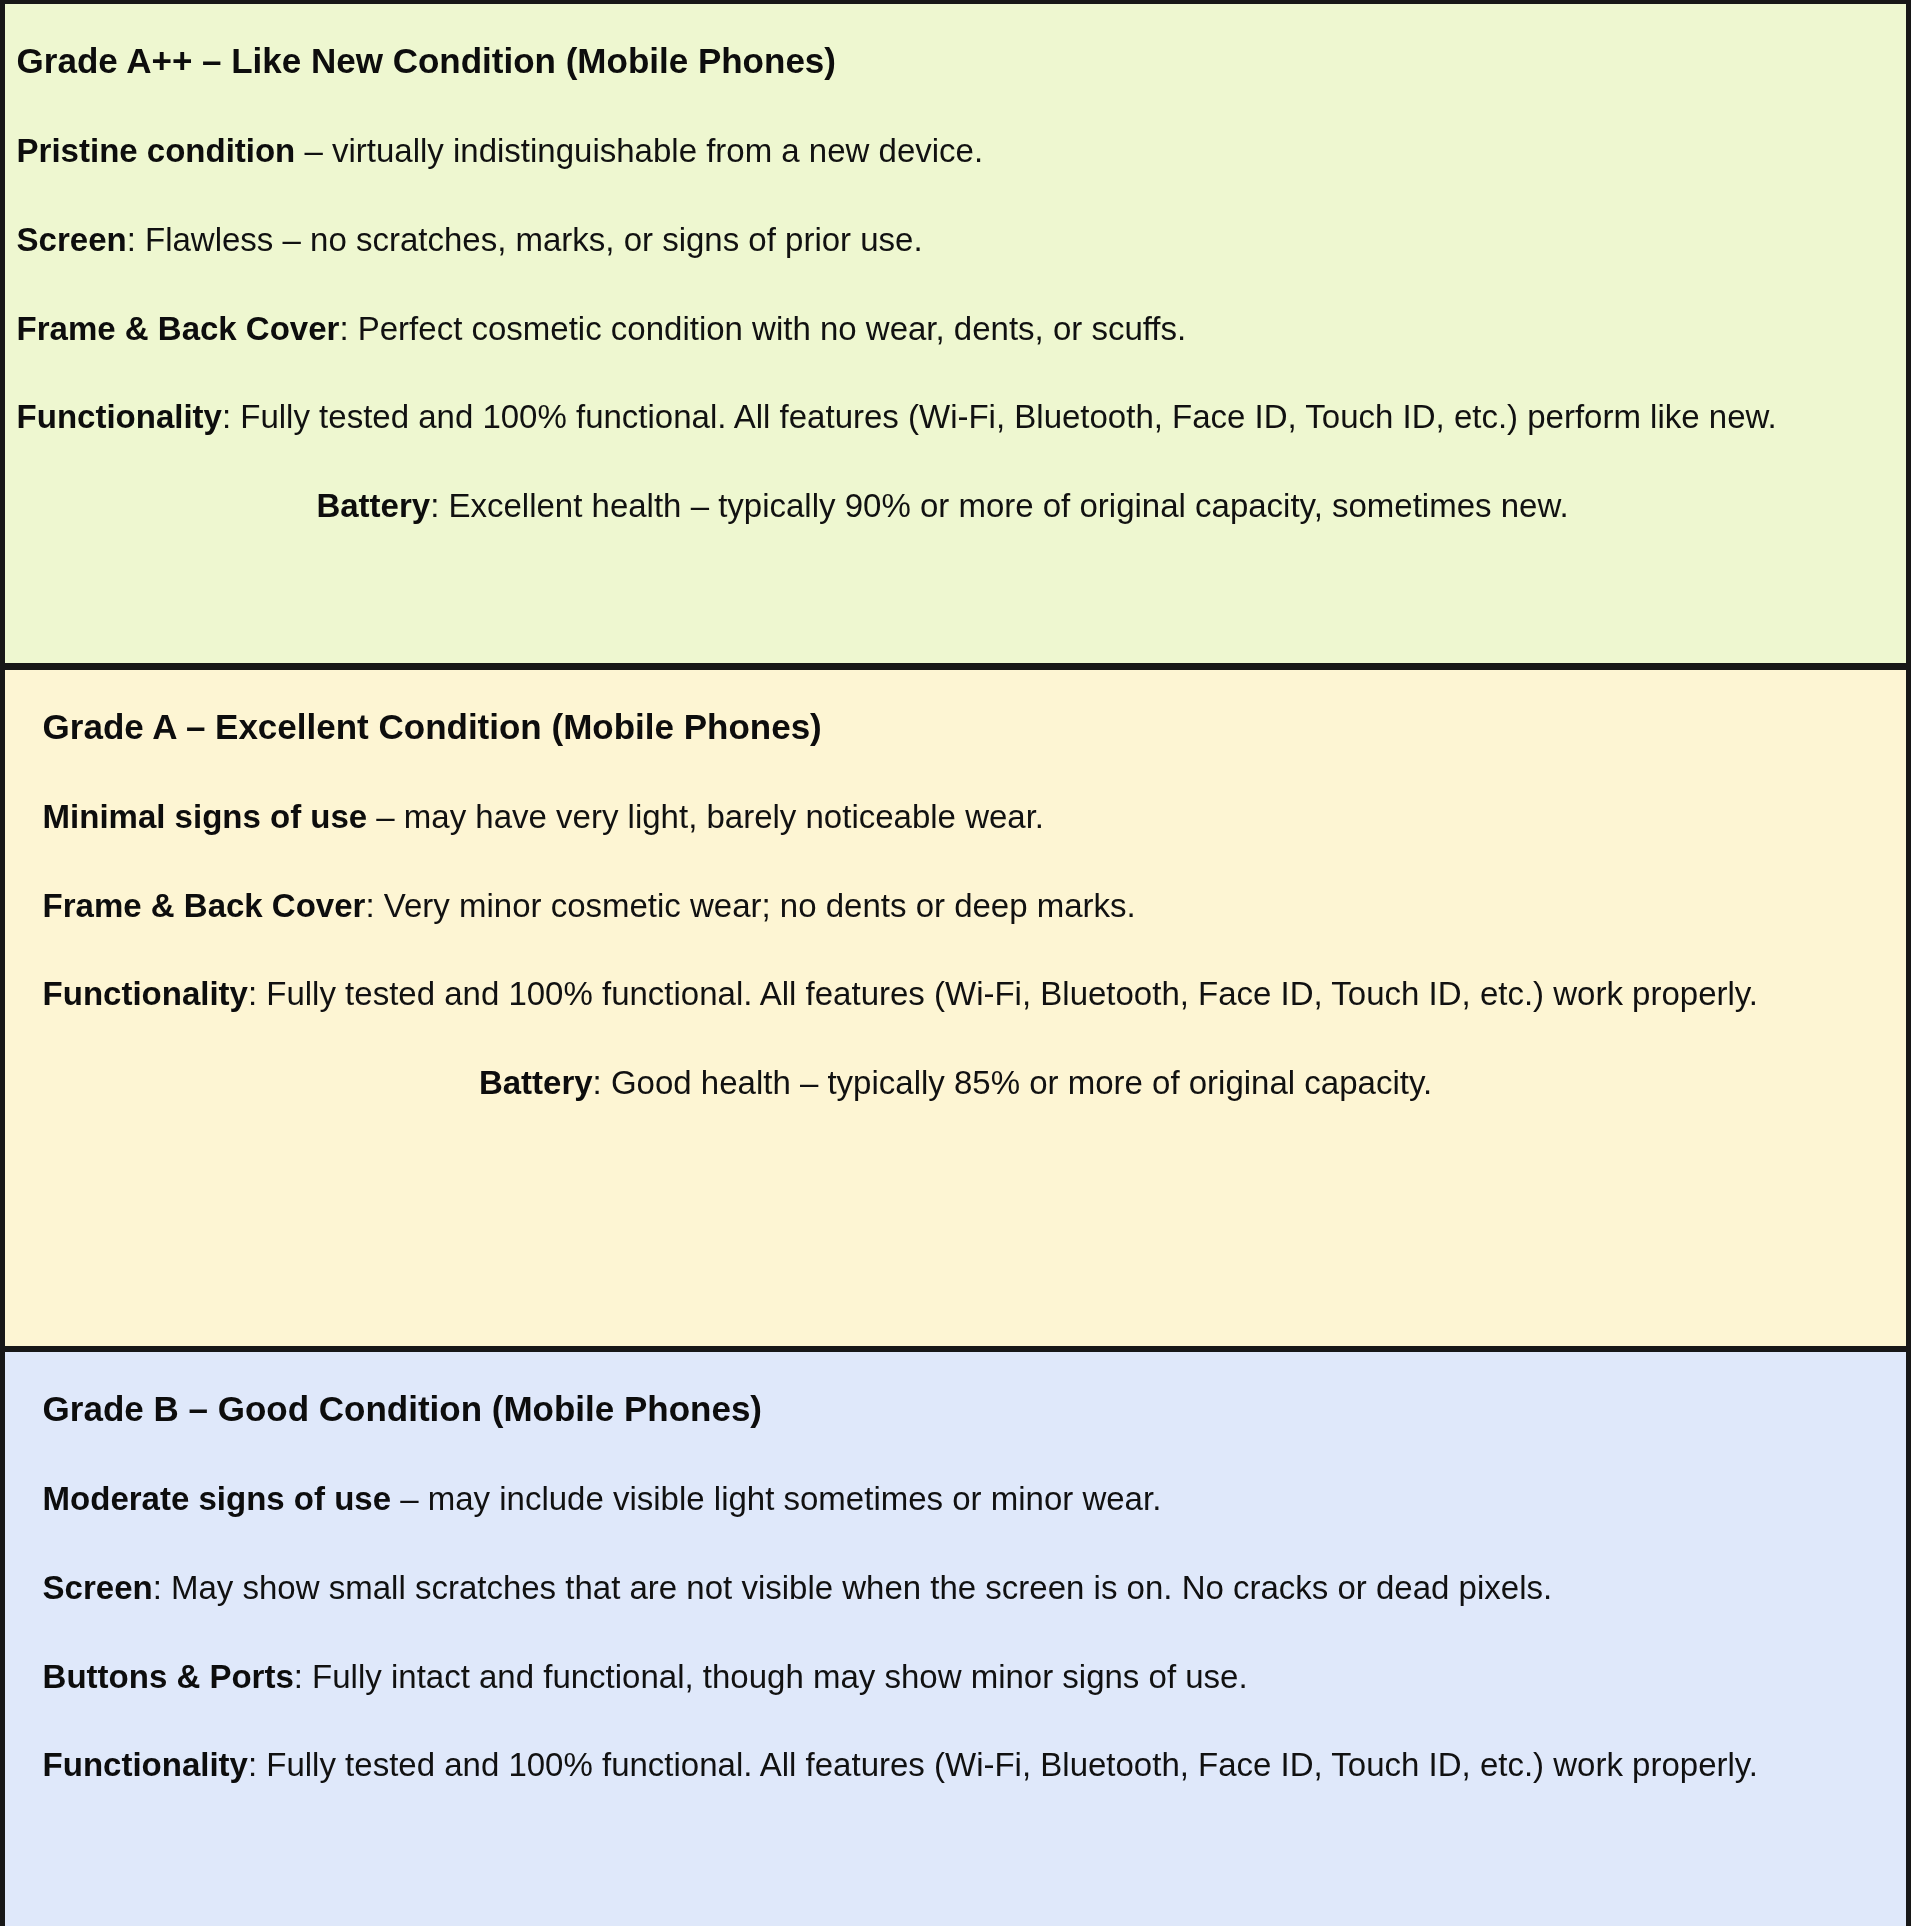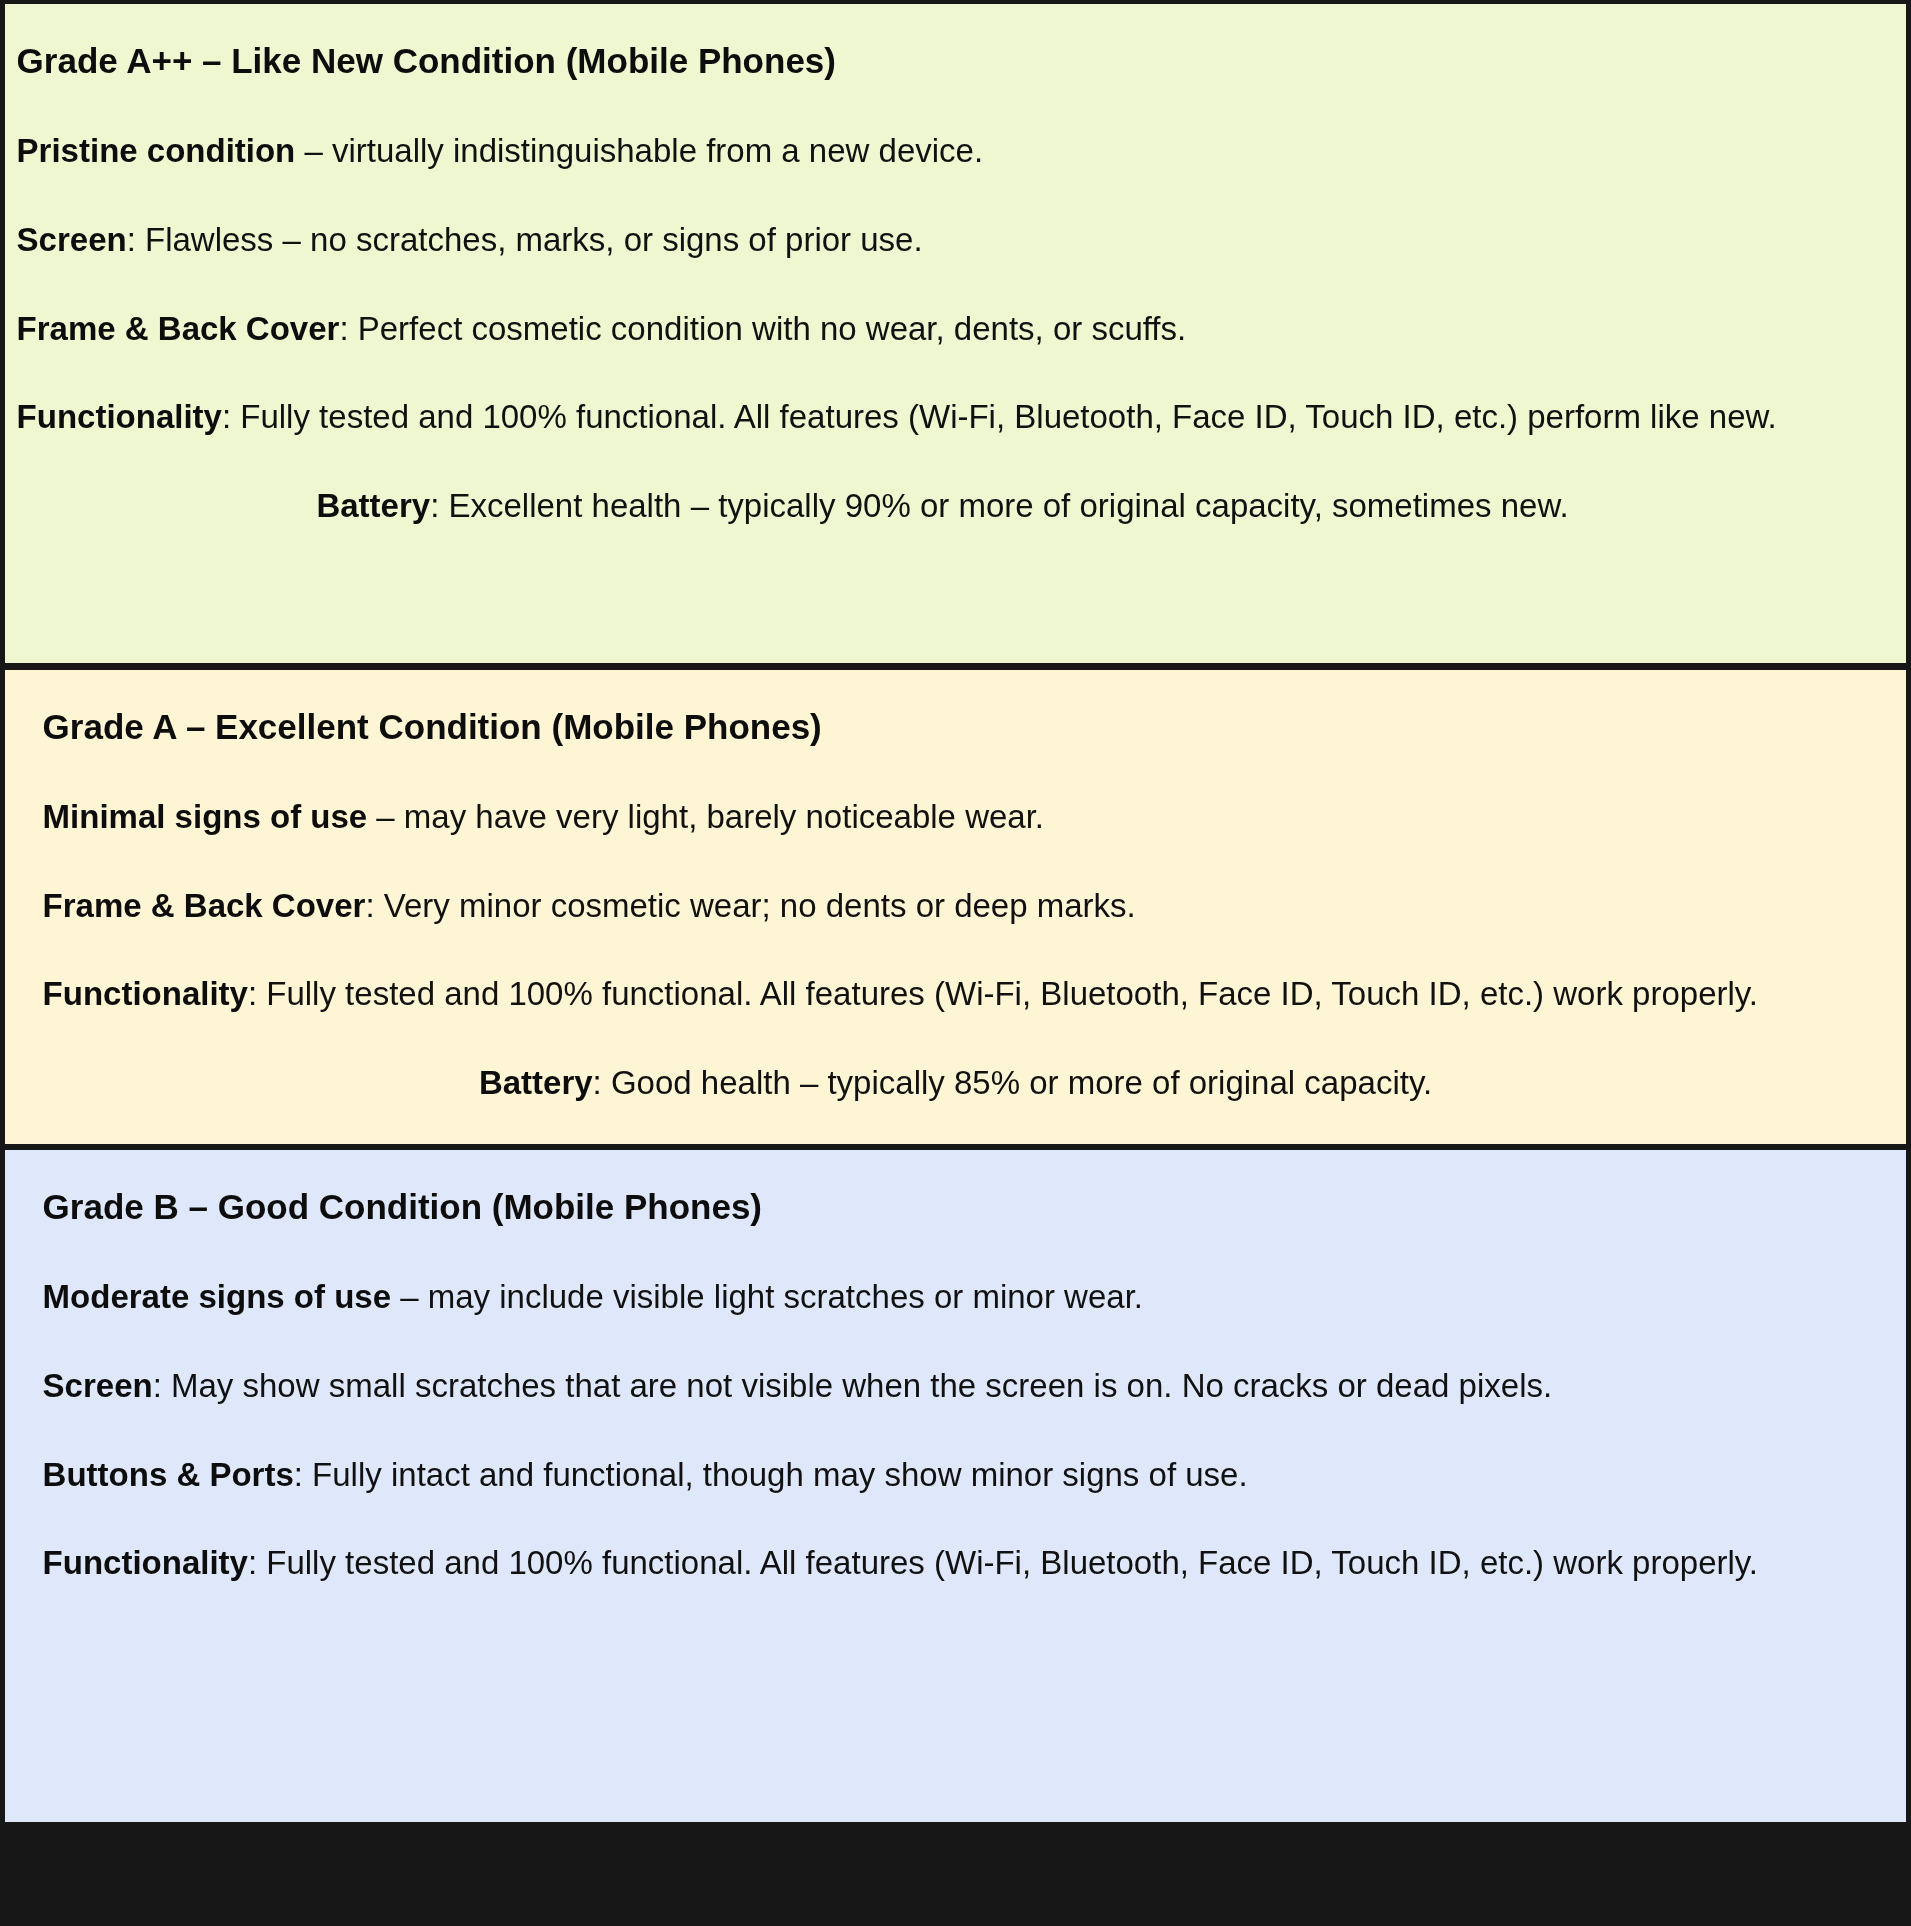--- a/index.html
+++ b/index.html
@@ -7,21 +7,21 @@
     width:1911px;height:2703px;box-sizing:border-box;
     display:flex;flex-direction:column;gap:6.5px;
     padding:4.2px 4.6px 0 4.6px;background:#171717;
     font-family:"Liberation Sans",sans-serif;
   }
   .section{
     box-sizing:border-box;flex:0 0 auto;
     padding:37px 38px 0 38px;overflow:hidden;
   }
   .s0{height:659px;}
-  .s1{height:474px;}
+  .s1{height:676px;}
   .s2{height:672px;}
   .title{
     font-size:35px;line-height:1.15;font-weight:700;color:#0d0d0d;
     margin:0 0 50px 0;letter-spacing:0;
   }
   .line{
     font-size:33px;line-height:1.2;font-weight:400;color:#111111;
     margin:0 0 49px 0;
   }
   .line:last-child{margin-bottom:0;text-align:center;}
@@ -44,21 +44,21 @@
   <div class="section s1" style="background-color: rgb(253, 245, 211);">
     <p class="title">Grade A – Excellent Condition (Mobile Phones)</p>
     <p class="line"><span class="lead">Minimal signs of use</span><span> – may have very light, barely noticeable wear.</span></p>
     <p class="line"><span class="lead">Frame &amp; Back Cover</span><span>: Very minor cosmetic wear; no dents or deep marks.</span></p>
     <p class="line"><span class="lead">Functionality</span><span>: Fully tested and 100% functional. All features (Wi-Fi, Bluetooth, Face ID, Touch ID, etc.) work properly.</span></p>
     <p class="line"><span class="lead">Battery</span><span>: Good health – typically 85% or more of original capacity.</span></p>
   </div>
 
   <div class="section s2" style="background-color: rgb(223, 232, 250);">
     <p class="title">Grade B – Good Condition (Mobile Phones)</p>
-    <p class="line"><span class="lead">Moderate signs of use</span><span> – may include visible light scratches or minor wear.</span></p>
+    <p class="line"><span class="lead">Moderate signs of use</span><span> – may include visible light sometimes or minor wear.</span></p>
     <p class="line"><span class="lead">Screen</span><span>: May show small scratches that are not visible when the screen is on. No cracks or dead pixels.</span></p>
     <p class="line"><span class="lead">Buttons &amp; Ports</span><span>: Fully intact and functional, though may show minor signs of use.</span></p>
     <p class="line"><span class="lead">Functionality</span><span>: Fully tested and 100% functional. All features (Wi-Fi, Bluetooth, Face ID, Touch ID, etc.) work properly.</span></p>
     <p class="line"></p>
   </div>
 
 </div>
 
 
 </body></html>

